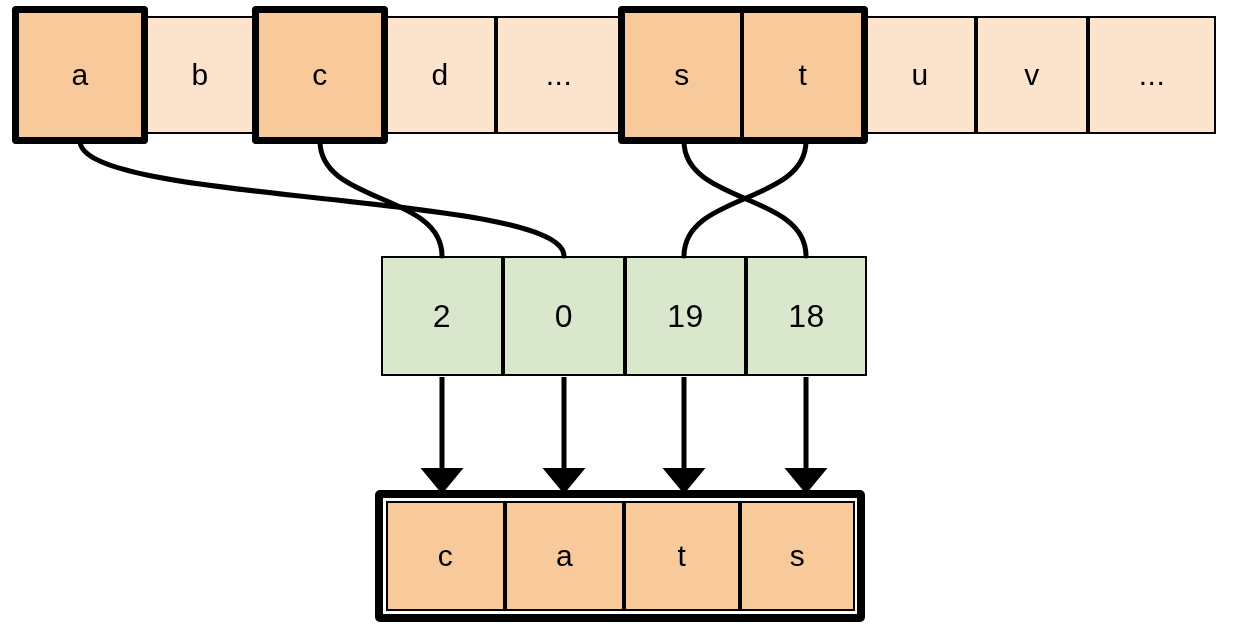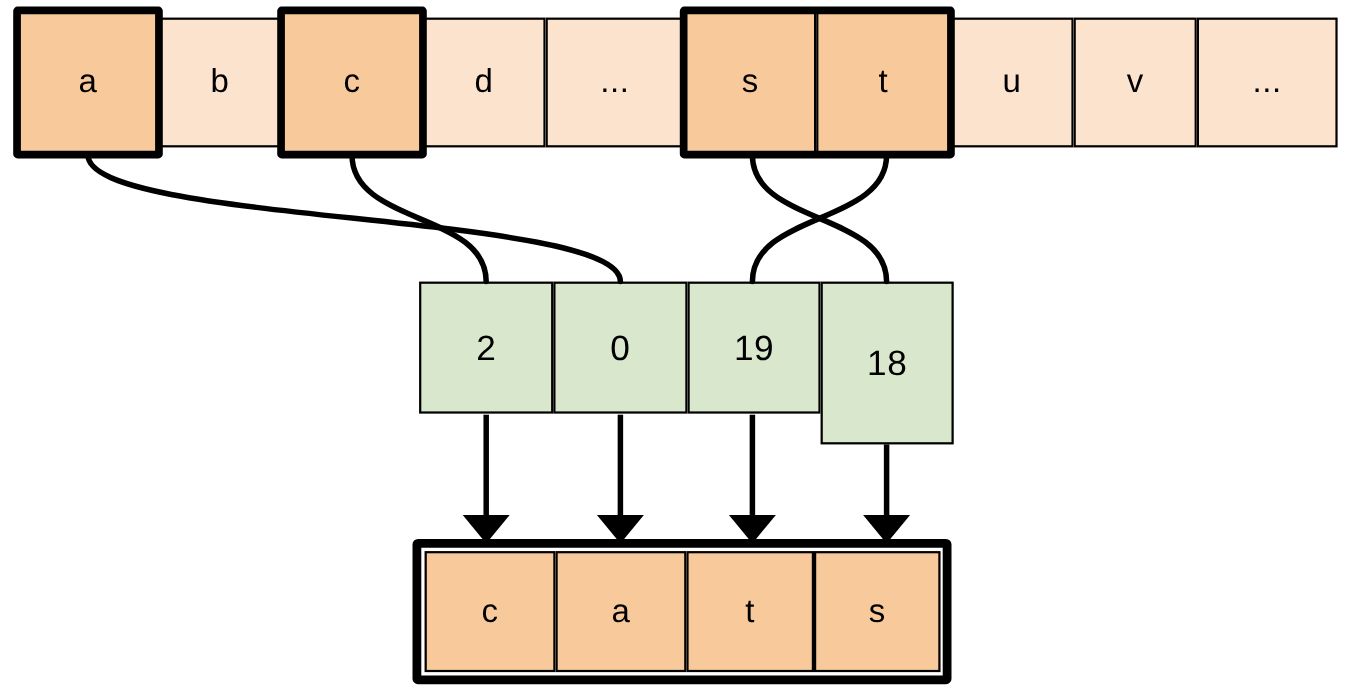--- a/index.html
+++ b/index.html
@@ -141,21 +141,21 @@
   <div class="row-group" id="idx-host">
       <div class="cell idx-cell" style="left: 381px; top: 256px; width: 122px; height: 120px;">
         <span class="glyph">2</span>
       </div>
       <div class="cell idx-cell" style="left: 503px; top: 256px; width: 122px; height: 120px;">
         <span class="glyph">0</span>
       </div>
       <div class="cell idx-cell" style="left: 625px; top: 256px; width: 121px; height: 120px; align-items: center;">
         <span class="glyph">19</span>
       </div>
-      <div class="cell idx-cell" style="left: 746px; top: 256px; width: 121px; height: 148px;">
+      <div class="cell idx-cell" style="left: 746px; top: 256px; width: 121px; height: 120px;">
         <span class="glyph">18</span>
       </div>
     </div>
 
   <svg class="layer" viewBox="0 0 1236 635">
     <defs>
       <marker id="arrowhead" markerWidth="10" markerHeight="10" refX="4.2" refY="5" orient="auto" markerUnits="strokeWidth">
         <path d="M0,0.7 L0,9.3 L5.2,5 z" fill="#000000"></path>
       </marker>
     </defs>

